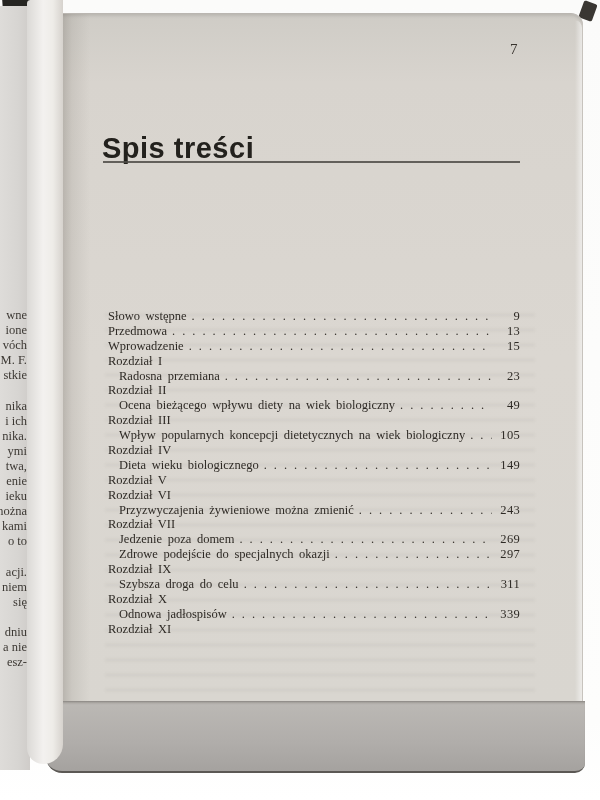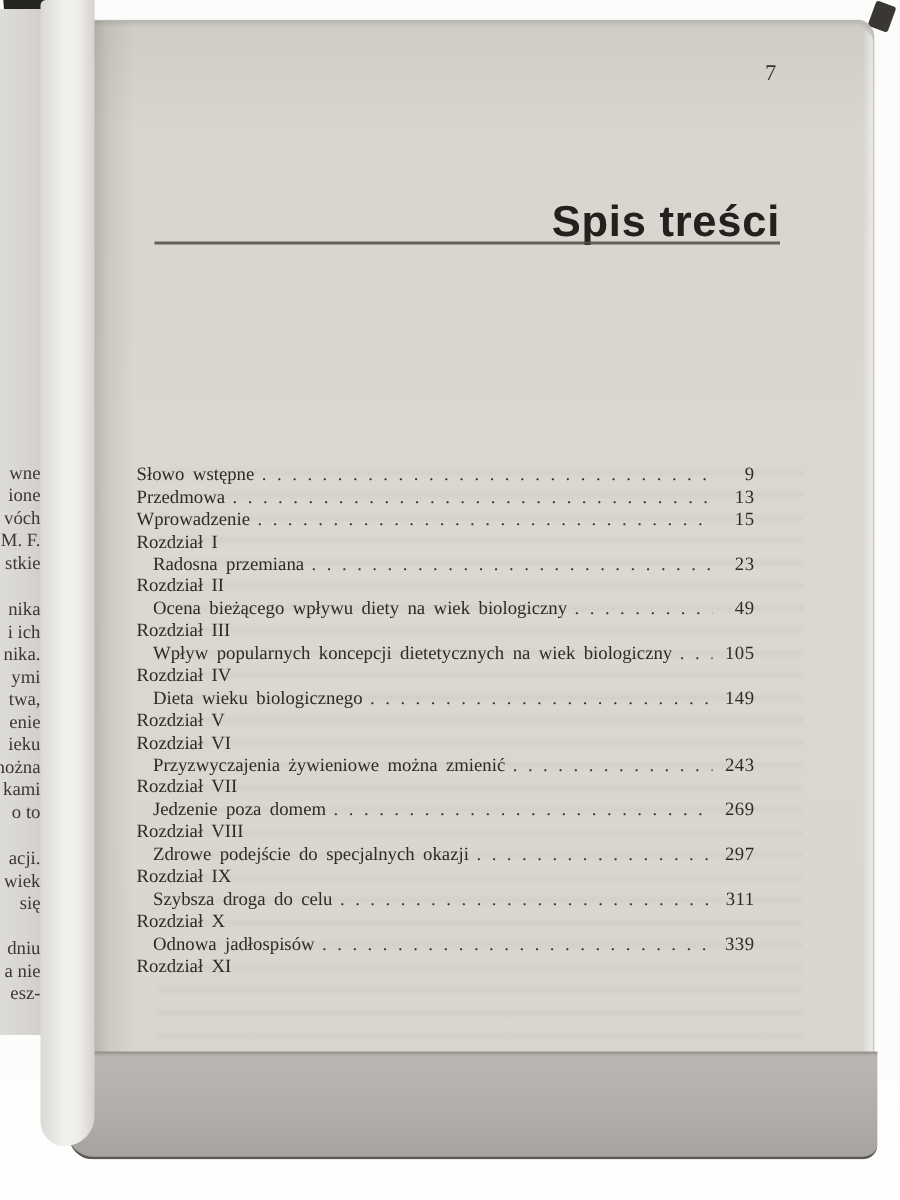--- a/index.html
+++ b/index.html
@@ -17,21 +17,21 @@
     background:#262522;transform:rotate(-4deg);transform-origin:left top;
     border-radius:0 0 5px 2px;z-index:1;
   }
   .corner-dark-right{
     position:absolute;left:581px;top:2px;width:14px;height:18px;
     background:#3a3733;transform:rotate(20deg);border-radius:2px;z-index:1;
   }
 
   
   .left-page{
-    position:absolute;left:0;top:6px;width:30px;height:684px;
+    position:absolute;left:0;top:6px;width:30px;height:764px;
     background:linear-gradient(90deg,#dedcd9 0%,#d7d5d2 60%,#cfccc9 100%);
     z-index:2;
   }
   .left-frags{
     position:absolute;left:0;top:302px;width:28px;
     font-size:12.5px;color:#3c3833;
   }
   .frag-row{
     height:15.1px;line-height:15.1px;
     display:flex;justify-content:flex-end;
@@ -77,38 +77,38 @@
     border-right:1px solid #c7c3bd;border-radius:0 10px 2px 0;pointer-events:none;
   }
 
   .page-number{
     position:absolute;left:440px;top:27px;width:28px;
     font-size:15px;color:#38332e;text-align:center;letter-spacing:.5px;
   }
 
   .page-title{
     position:absolute;left:42px;top:98px;width:418px;
-    text-align:right;
+    text-align:left;
     font-family:"Liberation Sans", sans-serif;font-weight:700;
     font-size:29px;line-height:34px;letter-spacing:.5px;color:#23211d;
   }
   .title-rule{
     position:absolute;left:43px;top:147px;width:417px;height:2px;
     background:#4e4b47;opacity:.85;border:0;
   }
 
   
   .showthrough{
     position:absolute;left:45px;top:290px;width:430px;height:400px;
     background:repeating-linear-gradient(180deg,rgba(0,0,0,0) 0 9px,rgba(120,124,100,.05) 9px 13px,rgba(0,0,0,0) 13px 15px);
     filter:blur(1px);pointer-events:none;
   }
 
   .toc{
-    position:absolute;left:31px;top:295px;width:412px;
+    position:absolute;left:48px;top:295px;width:412px;
     font-size:12.5px;color:#2e2a25;
   }
   .toc-row{
     display:flex;align-items:baseline;
     height:14.9px;line-height:14.9px;white-space:nowrap;
   }
   .toc-label{word-spacing:2.5px;overflow:hidden;}
   .toc-row[data-kind="title"]{padding-left:11px;}
   .toc-leader{
     flex:1;overflow:hidden;white-space:nowrap;
@@ -177,21 +177,21 @@
         <div class="frag-row">
     <span>o to</span>
   </div>
         <div class="frag-row">
     <span></span>
   </div>
         <div class="frag-row">
     <span>acji.</span>
   </div>
         <div class="frag-row">
-    <span>wiek</span>
+    <span>niem</span>
   </div>
         <div class="frag-row">
     <span>się</span>
   </div>
         <div class="frag-row">
     <span></span>
   </div>
         <div class="frag-row">
     <span>dniu</span>
   </div>
@@ -282,24 +282,20 @@
   </div>
         <div class="toc-row" data-kind="chapter">
     <span class="toc-label">Rozdział VII</span>
 
   </div>
         <div class="toc-row" data-kind="title">
     <span class="toc-label">Jedzenie poza domem</span>
     <span class="toc-leader"></span>
     <span class="toc-page">269</span>
   </div>
-        <div class="toc-row" data-kind="chapter">
-    <span class="toc-label">Rozdział VIII</span>
-
-  </div>
         <div class="toc-row" data-kind="title">
     <span class="toc-label">Zdrowe podejście do specjalnych okazji</span>
     <span class="toc-leader"></span>
     <span class="toc-page">297</span>
   </div>
         <div class="toc-row" data-kind="chapter">
     <span class="toc-label">Rozdział IX</span>
 
   </div>
         <div class="toc-row" data-kind="title">

